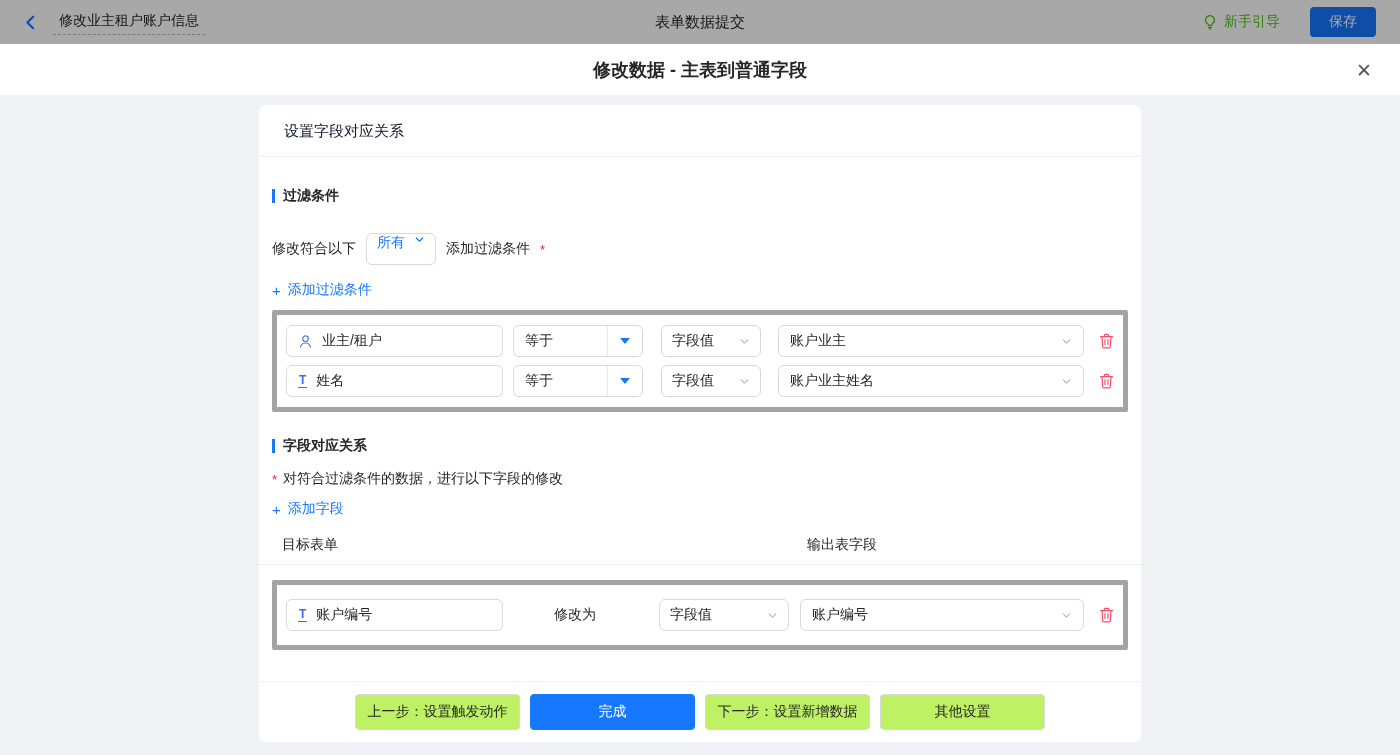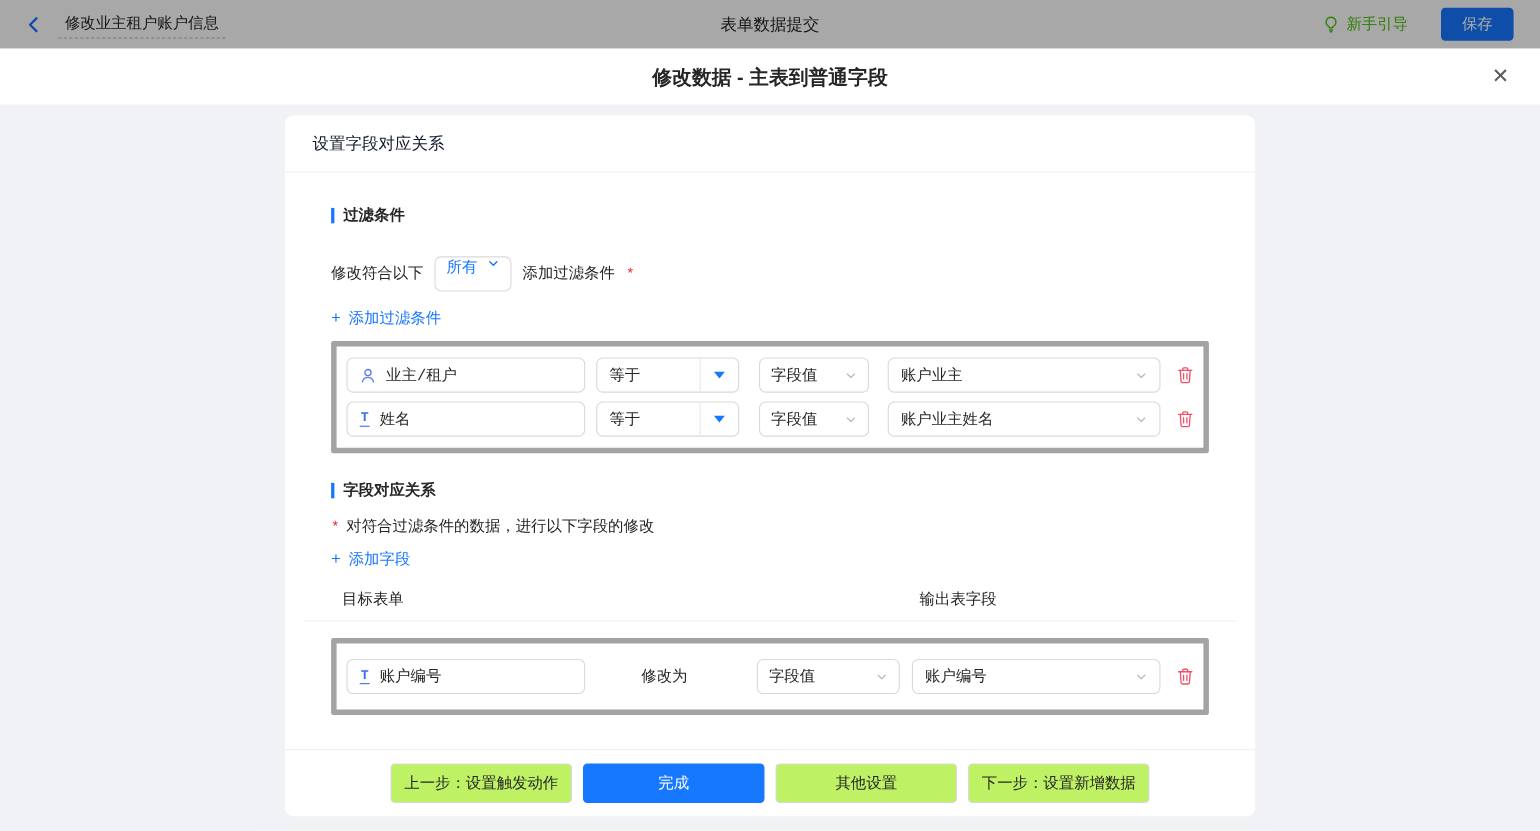--- a/index.html
+++ b/index.html
@@ -50,21 +50,21 @@
 
   
   .card {
     width:882px; height:637px; margin:0 auto; background:#fff;
     border-radius:8px; display:flex; flex-direction:column;
   }
   .card-header {
     height:52px; line-height:51px; padding:0 25px; font-size:15px;
     color:#0f172a; border-bottom:1px solid #f0f0f0; flex:none;
   }
-  .card-body { flex:1; padding:0 42px;font-family:Liberation Mono, monospace; }
+  .card-body { flex:1; padding:0 13px; }
 
   .sec-title { margin-top:30px; display:flex; align-items:center; gap:8px; }
   .sec-bar { width:3px; height:14px; background:#1677ff; flex:none; }
   .sec-text { font-weight:bold; font-size:14px; color:#262626; }
 
   .match-row { margin-top:28px; display:flex; align-items:center; gap:10px; }
   .sel-mini {
     border:1px solid #d9d9d9; border-radius:6px; height:32px;
     display:flex; align-items:flex-start; gap:9px; padding:0 10px;
     color:#1677ff; background:#fff; cursor:pointer;
@@ -336,17 +336,17 @@
               </svg>
           </button>
         </div>
       </div>
 
     </div>
 
     <div class="card-footer">
       <button class="btn">上一步：设置触发动作</button>
       <button class="btn primary">完成</button>
+      <button class="btn">下一步：设置新增数据</button>
       <button class="btn">其他设置</button>
-      <button class="btn">下一步：设置新增数据</button>
     </div>
   </div>
 </div>
 
 </body></html>

